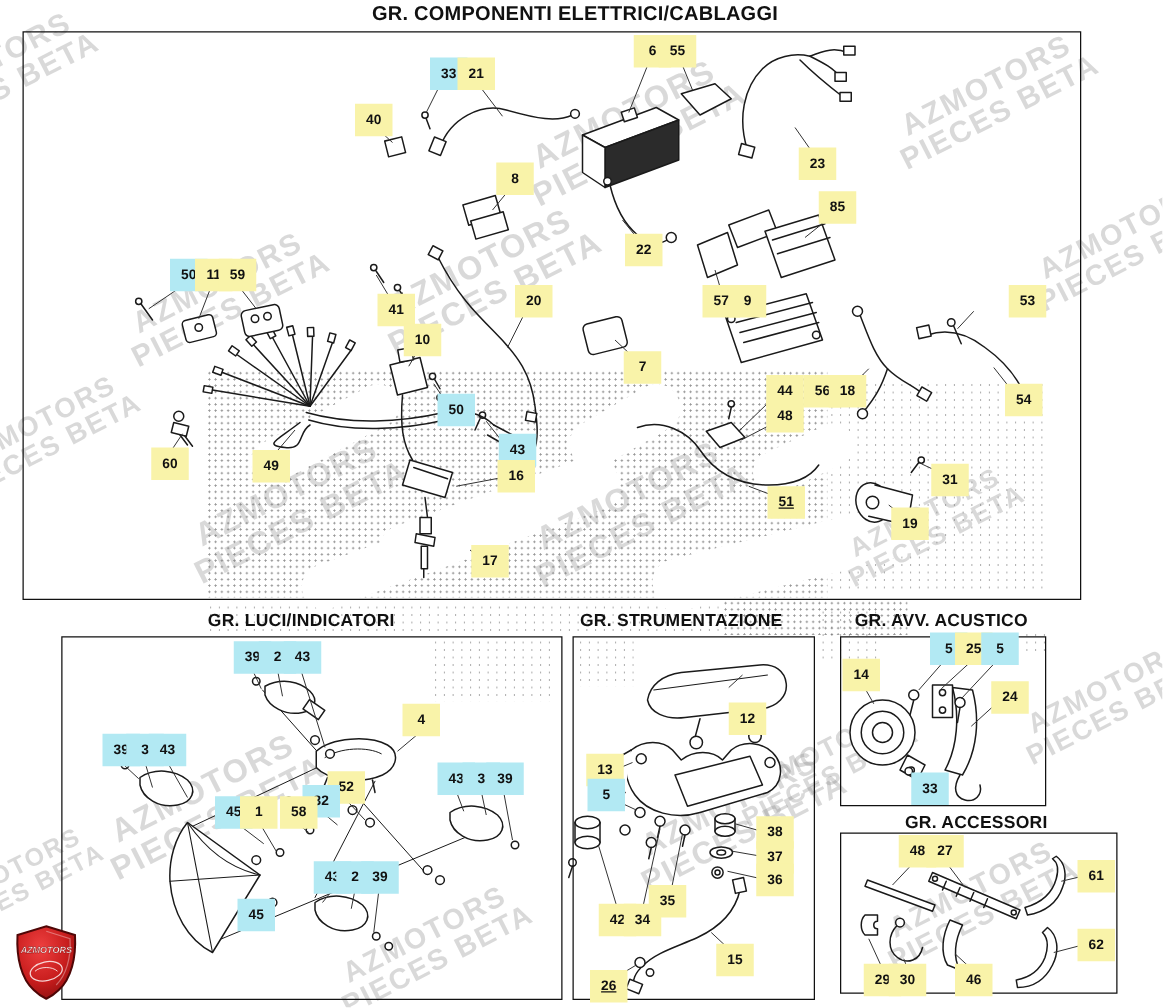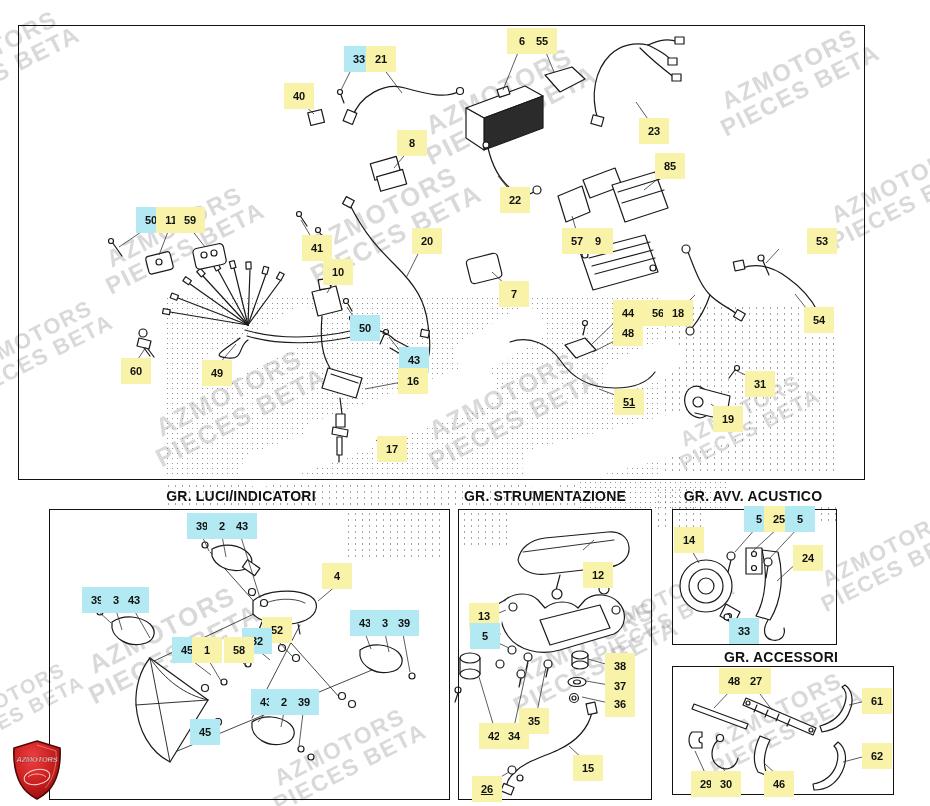--- a/index.html
+++ b/index.html
@@ -48,20 +48,21 @@
   <div class="dots dots2" style="left:655px;top:487px;width:50px;height:43px;"></div>
   <div class="dots dots2" style="left:818px;top:505px;width:22px;height:16px;"></div>
 
   <div class="ko" style="left:195px;top:330px;width:130px;height:34px;transform:rotate(-28deg);"></div>
   <div class="ko" style="left:300px;top:392px;width:200px;height:44px;transform:rotate(-20deg);"></div>
   <div class="ko" style="left:452px;top:322px;width:96px;height:38px;transform:rotate(-30deg);"></div>
   <div class="ko" style="left:520px;top:425px;width:220px;height:42px;transform:rotate(-14deg);"></div>
   <div class="ko" style="left:238px;top:432px;width:150px;height:36px;transform:rotate(-20deg);"></div>
   <div class="ko" style="left:600px;top:350px;width:86px;height:34px;transform:rotate(-25deg);"></div>
 
+  <div class="ptitle t-main" style="left:460px;top:3px;">GR. COMPONENTI ELETTRICI/CABLAGGI</div>
   <div class="ptitle t-sub" style="left:241px;top:488px;">GR. LUCI/INDICATORI</div>
   <div class="ptitle t-sub" style="left:545px;top:488px;">GR. STRUMENTAZIONE</div>
   <div class="ptitle t-sub" style="left:753px;top:488px;">GR. AVV. ACUSTICO</div>
   <div class="ptitle t-sub" style="left:781px;top:649px;">GR. ACCESSORI</div>
 
   <div class="panel" style="left:18px;top:25px;width:845px;height:453px;"></div>
   <div class="panel" style="left:49px;top:509px;width:399px;height:289px;"></div>
   <div class="panel" style="left:458px;top:509px;width:192px;height:289px;"></div>
   <div class="panel" style="left:672px;top:509px;width:163px;height:134px;"></div>
   <div class="panel" style="left:672px;top:666px;width:220px;height:127px;"></div>

